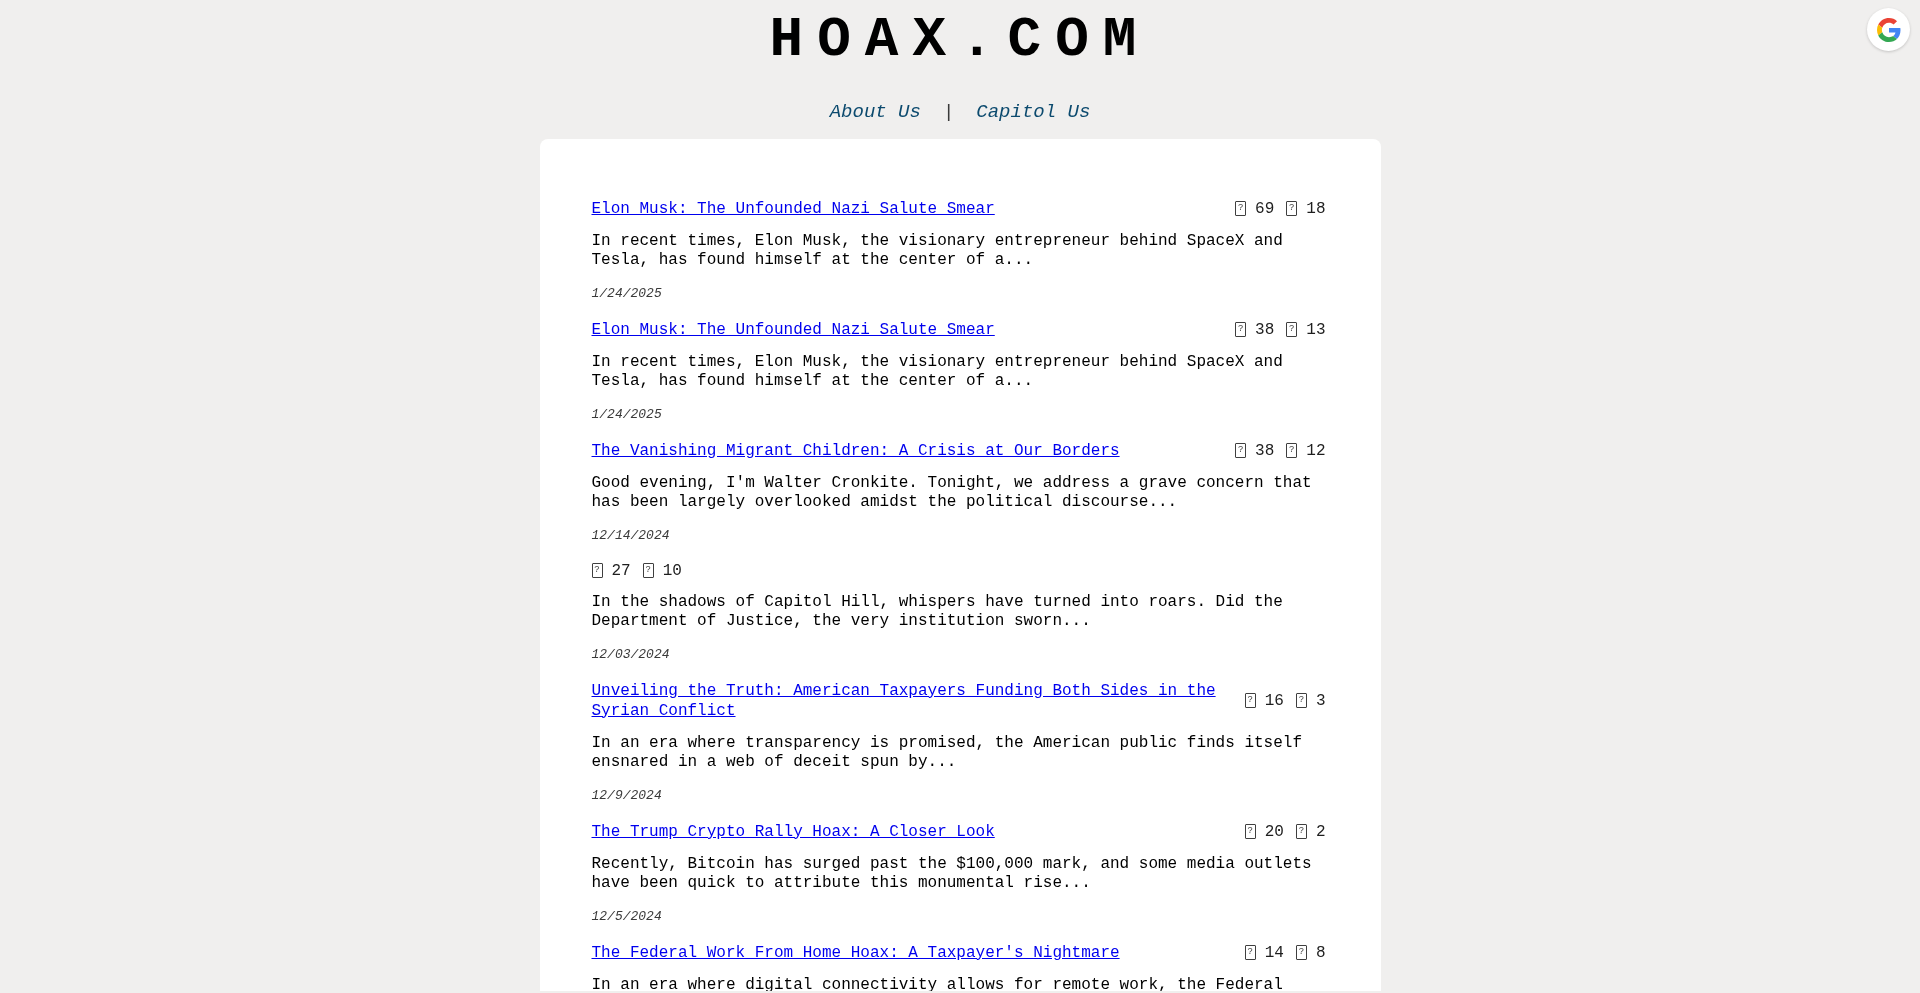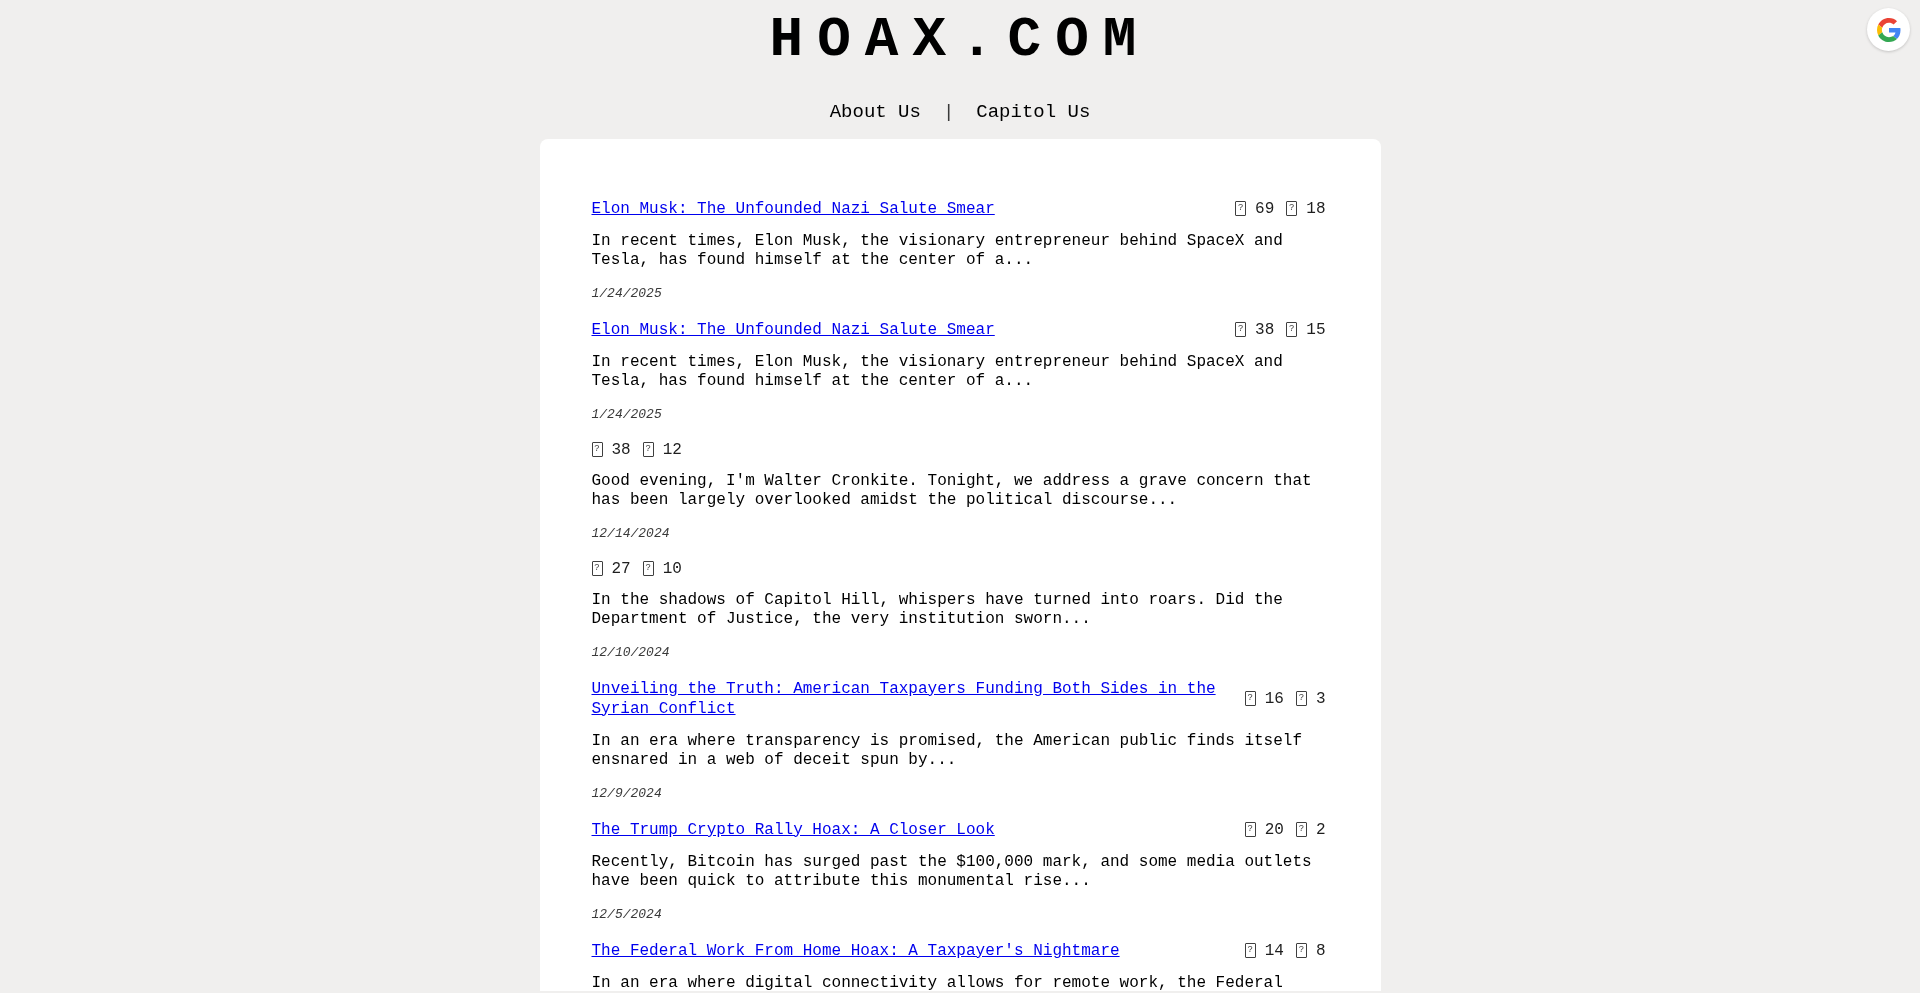--- a/index.html
+++ b/index.html
@@ -20,23 +20,24 @@
     line-height: 1.1;
   }
   .main-nav {
     margin-top: 28px;
     text-align: center;
     font-size: 19px;
     line-height: 24px;
     color: #3a3a3a;
   }
   .main-nav a {
-    color: #000000;
+    color: #0c4a6e;
     text-decoration: none;
     cursor: pointer;
+    font-style: italic;
   }
   .nav-sep { margin: 0 22px; color: #3a3a3a; }
   .card {
     width: 841px;
     height: 852px;
     margin: 15px auto 0 auto;
     background: #FFFFFF;
     border-radius: 8px 8px 0 0;
     padding: 60px 52px 0 52px;
     overflow: hidden;
@@ -139,29 +140,30 @@
     <div class="post-date">1/24/2025</div>
   </article>
 
   <article class="post">
     <div class="post-row">
       <a class="post-title">Elon Musk: The Unfounded Nazi Salute Smear</a>
       <span class="post-stats">
         <span class="tofu">?</span>
         <span class="stat-num">38</span>
         <span class="tofu">?</span>
-        <span class="stat-num">15</span>
+        <span class="stat-num">13</span>
       </span>
     </div>
     <p class="post-desc">In recent times, Elon Musk, the visionary entrepreneur behind SpaceX and Tesla, has found himself at the center of a...</p>
     <div class="post-date">1/24/2025</div>
   </article>
 
   <article class="post">
     <div class="post-row">
+      <a class="post-title">The Vanishing Migrant Children: A Crisis at Our Borders</a>
       <span class="post-stats">
         <span class="tofu">?</span>
         <span class="stat-num">38</span>
         <span class="tofu">?</span>
         <span class="stat-num">12</span>
       </span>
     </div>
     <p class="post-desc">Good evening, I'm Walter Cronkite. Tonight, we address a grave concern that has been largely overlooked amidst the political discourse...</p>
     <div class="post-date">12/14/2024</div>
   </article>
@@ -169,21 +171,21 @@
   <article class="post">
     <div class="post-row">
       <span class="post-stats">
         <span class="tofu">?</span>
         <span class="stat-num">27</span>
         <span class="tofu">?</span>
         <span class="stat-num">10</span>
       </span>
     </div>
     <p class="post-desc">In the shadows of Capitol Hill, whispers have turned into roars. Did the Department of Justice, the very institution sworn...</p>
-    <div class="post-date">12/10/2024</div>
+    <div class="post-date">12/03/2024</div>
   </article>
 
   <article class="post">
     <div class="post-row">
       <a class="post-title">Unveiling the Truth: American Taxpayers Funding Both Sides in the Syrian Conflict</a>
       <span class="post-stats">
         <span class="tofu">?</span>
         <span class="stat-num">16</span>
         <span class="tofu">?</span>
         <span class="stat-num">3</span>

